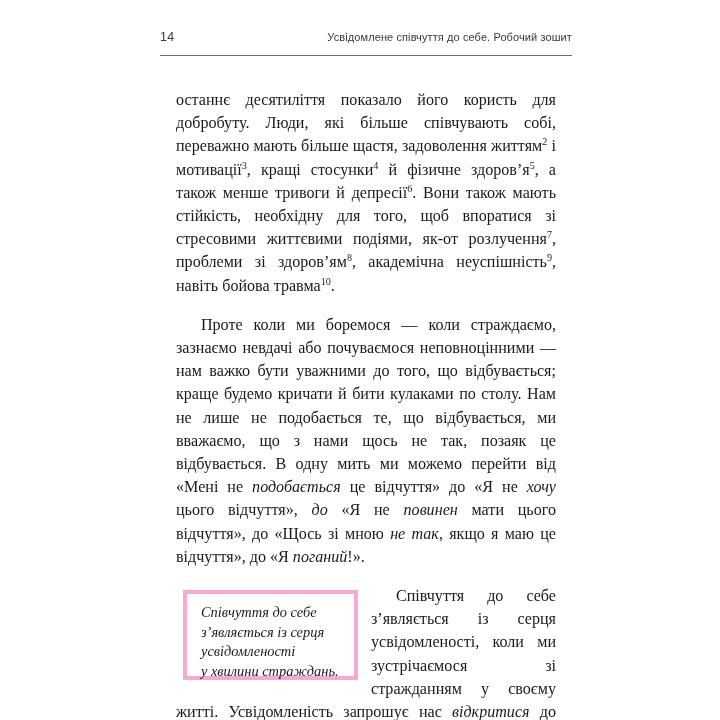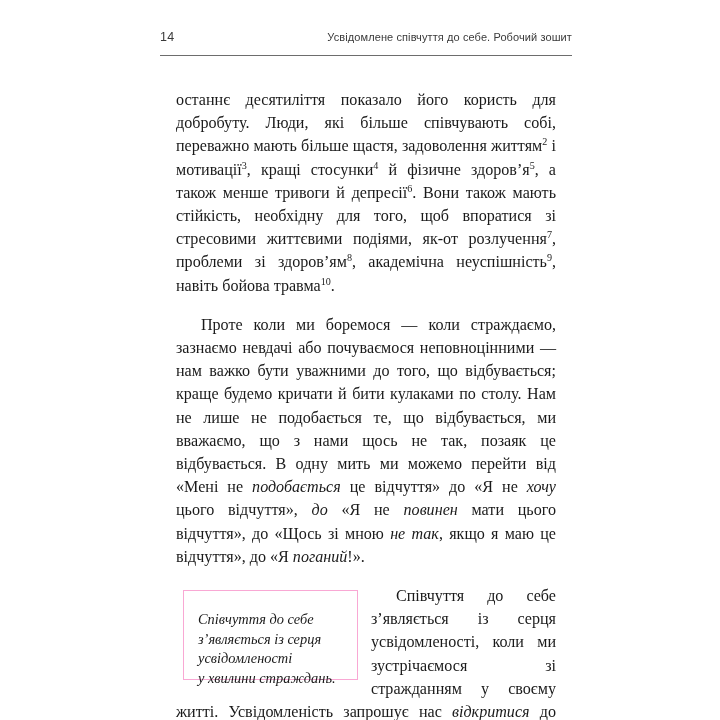--- a/index.html
+++ b/index.html
@@ -83,22 +83,22 @@
     font-style: italic;
   }
 
   
   .pullquote {
     float: left;
     box-sizing: border-box;
     width: 175px;
     height: 90px;
     margin: 6px 13px 8px 7px;
-    padding: 19px 12px 8px 14px;
-    border: 1px solid #f9a8d4;
+    padding: 9px 12px 8px 14px;
+    border: 4px solid #f9a8d4;
     font-style: italic;
     font-size: 14.4px;
     line-height: 19.6px;
     text-align: left;
     text-indent: 0;
     color: #1a1a1a;
     shape-outside: margin-box;
   }
 
   .clearfix::after {

